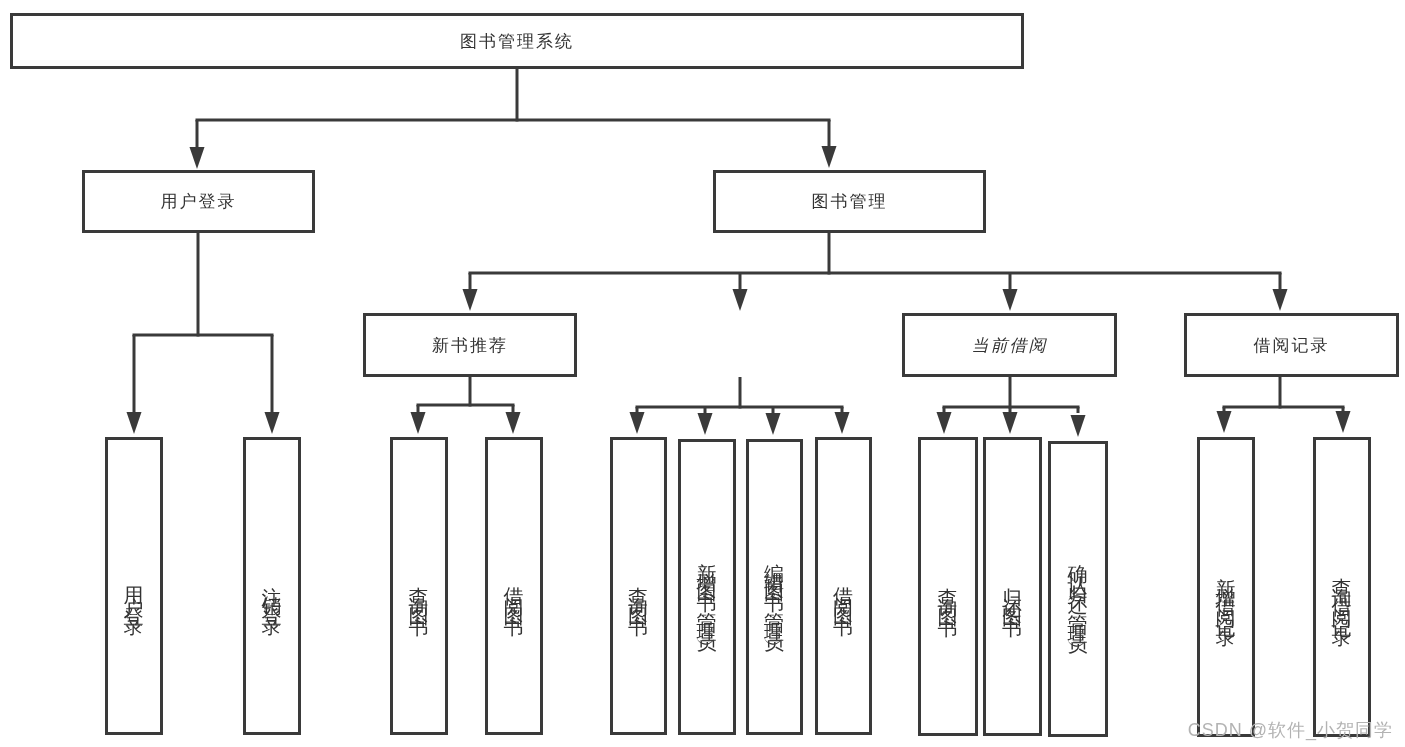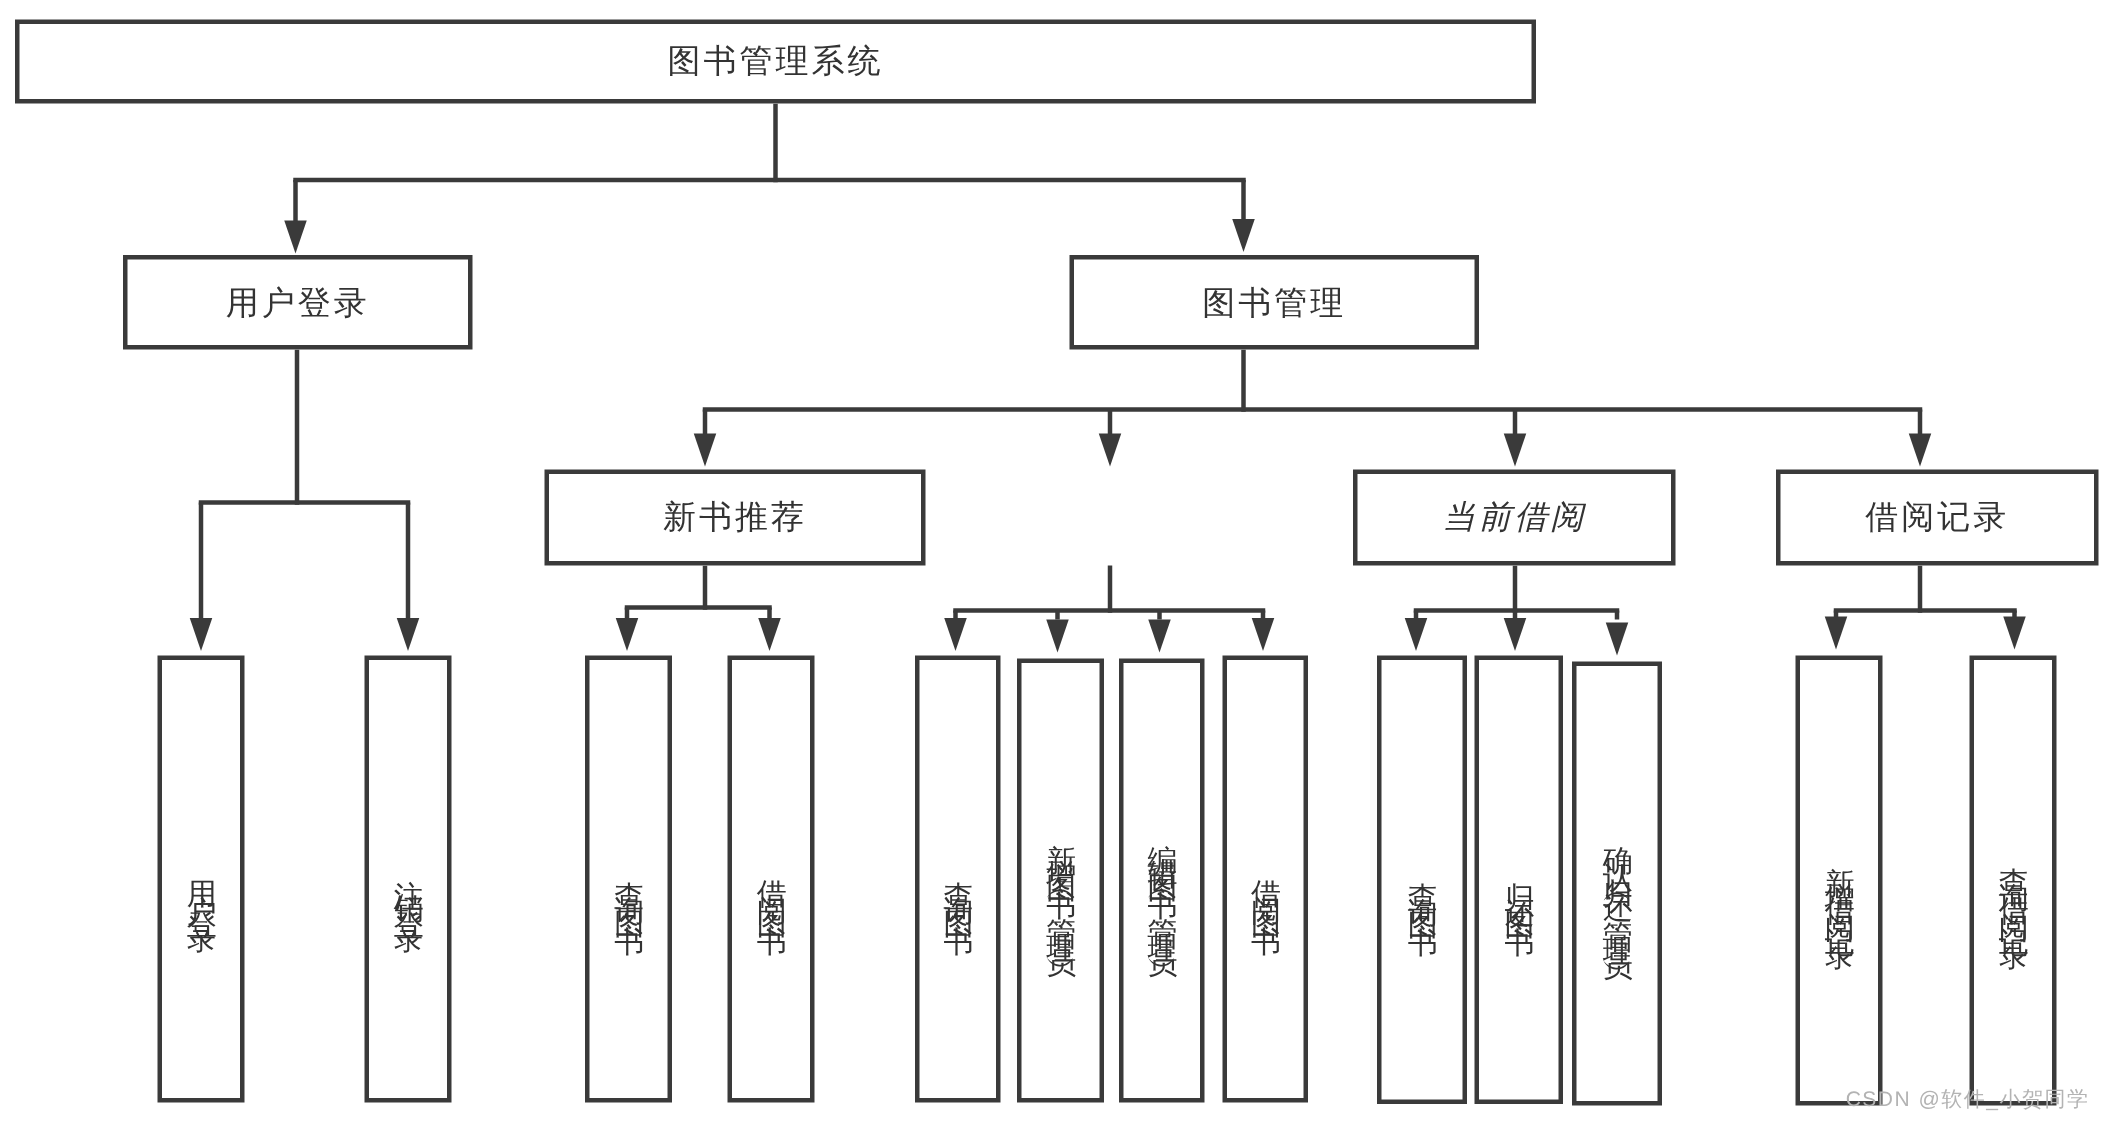--- a/index.html
+++ b/index.html
@@ -27,59 +27,59 @@
     position: absolute;
     box-sizing: border-box;
     border: 3px solid #3a3a3a;
     background: #ffffff;
     display: flex;
     align-items: center;
     justify-content: center;
     color: #333333;
   }
   .h-label {
-    font-size: 22px;
+    font-size: 17px;
     letter-spacing: 2px;
     white-space: nowrap;
   }
   .leaf .v-label {
     writing-mode: vertical-rl;
     text-orientation: mixed;
     font-size: 20px;
     line-height: 1;
     letter-spacing: 10px;
     margin-bottom: -10px; 
     white-space: nowrap;
   }
   
   .n-root   { left: 10px;   top: 13px;  width: 1014px; height: 56px; }
   .n-login  { left: 82px;   top: 170px; width: 233px;  height: 63px; }
   .n-mgmt   { left: 713px;  top: 170px; width: 273px;  height: 63px; }
-  .n-rec    { left: 363px;  top: 313px; width: 254px;  height: 64px; }
+  .n-rec    { left: 363px;  top: 313px; width: 214px;  height: 64px; }
   .n-borrow { left: 633px;  top: 313px; width: 215px;  height: 64px; }
   .n-cur    { left: 902px;  top: 313px; width: 215px;  height: 64px; font-style: italic; }
   .n-hist   { left: 1184px; top: 313px; width: 215px;  height: 64px; }
   .lf-1  { left: 105px;  top: 437px; width: 58px; height: 298px; }
   .lf-2  { left: 243px;  top: 437px; width: 58px; height: 298px; }
   .lf-3  { left: 390px;  top: 437px; width: 58px; height: 298px; }
   .lf-4  { left: 485px;  top: 437px; width: 58px; height: 298px; }
   .lf-5  { left: 610px;  top: 437px; width: 57px; height: 298px; }
   .lf-6  { left: 678px;  top: 439px; width: 58px; height: 296px; }
   .lf-7  { left: 746px;  top: 439px; width: 57px; height: 296px; }
   .lf-8  { left: 815px;  top: 437px; width: 57px; height: 298px; }
   .lf-9  { left: 918px;  top: 437px; width: 60px; height: 299px; }
   .lf-10 { left: 983px;  top: 437px; width: 59px; height: 299px; }
   .lf-11 { left: 1048px; top: 441px; width: 60px; height: 296px; }
   .lf-12 { left: 1197px; top: 437px; width: 58px; height: 300px; }
   .lf-13 { left: 1313px; top: 437px; width: 58px; height: 300px; }
   .watermark {
     position: absolute;
     right: 12px;
     bottom: 5px;
-    font-size: 14px;
+    font-size: 18px;
     color: #b3b3b3;
     letter-spacing: 1px;
     z-index: 5;
     white-space: nowrap;
     text-align: center;
   }
 </style>
 </head>
 <body>
 

